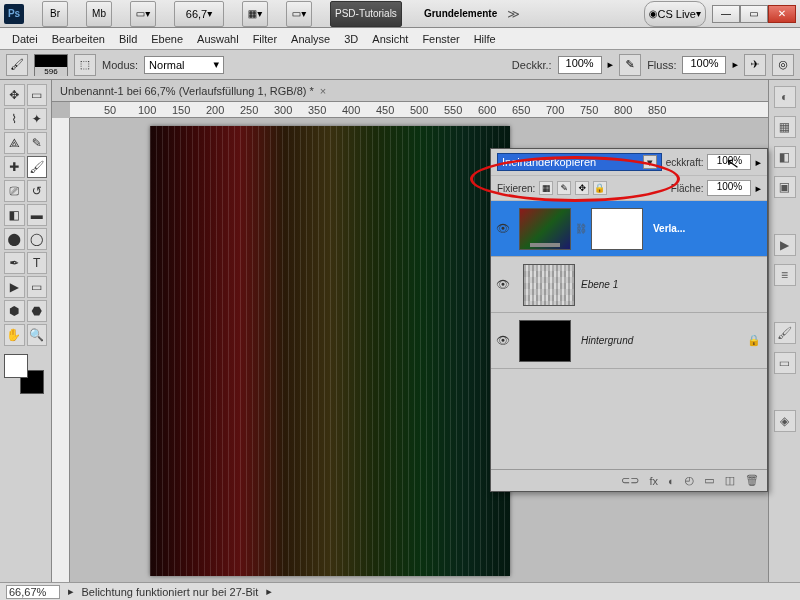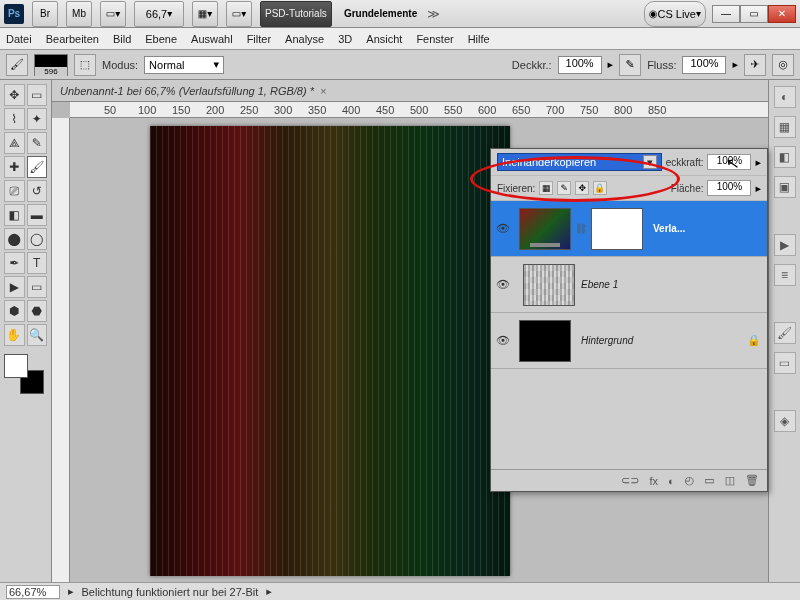--- a/index.html
+++ b/index.html
@@ -1,28 +1,28 @@
 <!DOCTYPE html>
 <html><head>
 <meta charset="utf-8">
 <style>
 * { box-sizing: border-box; margin: 0; padding: 0; font-family: Tahoma, Arial, sans-serif; font-size: 11px; }
 body { background: #b8b8b8; width: 800px; height: 600px; overflow: hidden; position: relative; }
 
 .titlebar { height: 28px; background: linear-gradient(#eaeaea,#d6d6d6); display: flex; align-items: center; padding: 0 4px; border-bottom: 1px solid #888; }
 .titlebar .ps-logo { width: 20px; height: 20px; background: #0a2340; color: #6fa8dc; font-weight: bold; font-size: 10px; display: flex; align-items: center; justify-content: center; border-radius: 2px; }
-.titlebar .tb-btn { height: 20px; min-width: 26px; margin-left: 8px; background: linear-gradient(#f0f0f0,#d0d0d0); border: 1px solid #999; border-radius: 2px; display: flex; align-items: center; justify-content: center; padding: 12px 4px; font-size: 10px; }
+.titlebar .tb-btn { height: 20px; min-width: 26px; margin-left: 18px; background: linear-gradient(#f0f0f0,#d0d0d0); border: 1px solid #999; border-radius: 2px; display: flex; align-items: center; justify-content: center; padding: 12px 4px; font-size: 10px; }
 .titlebar .tb-btn.dark { background: linear-gradient(#5a5a5a,#3a3a3a); color: #eee; border-color: #333; }
 .titlebar .spacer { flex: 1; }
 .titlebar .chev { font-size: 12px; color: #555; margin: 0 6px; }
 .titlebar .win-btns { display: flex; margin-left: 6px; }
 .titlebar .win-btns div { width: 28px; height: 18px; border: 1px solid #888; background: linear-gradient(#f5f5f5,#ddd); display: flex; align-items: center; justify-content: center; font-size: 10px; }
 .titlebar .win-btns .close { background: linear-gradient(#e97c6f,#c83b2a); color: #fff; border-color: #a02818; }
 
-.menubar { height: 22px; background: #eee; display: flex; align-items: center; padding: 0 6px; border-bottom: 1px solid #999; }
+.menubar { height: 22px; background: #eee; display: flex; align-items: center; padding: 0 12px; border-bottom: 1px solid #999; }
 .menubar span { margin-right: 14px; color: #222; }
 
 .optionsbar { height: 30px; background: #d0d0d0; display: flex; align-items: center; padding: 0 6px; border-bottom: 1px solid #888; gap: 6px; }
 .optionsbar .swatch { width: 34px; height: 22px; background: #000; border: 1px solid #777; position: relative; }
 .optionsbar .swatch-lbl { position: absolute; bottom: -1px; left: 0; right: 0; font-size: 8px; background: #ccc; text-align: center; }
 .optionsbar .field { background: #fff; border: 1px solid #888; height: 18px; padding: 0 4px; display: flex; align-items: center; min-width: 80px; }
 .optionsbar .pct { background: #fff; border: 1px solid #888; height: 18px; width: 44px; text-align: center; }
 .optionsbar .lbl { color: #333; }
 .optionsbar .ico { width: 22px; height: 22px; border: 1px solid #999; background: #ddd; display: flex; align-items: center; justify-content: center; }
 
@@ -30,21 +30,21 @@
 
 .tools { width: 52px; background: #d0d0d0; border-right: 1px solid #888; padding: 4px; display: flex; flex-direction: column; gap: 2px; }
 .tool-row { display: flex; gap: 2px; }
 .tool { width: 22px; height: 22px; background: #ddd; border: 1px solid #aaa; display: flex; align-items: center; justify-content: center; font-size: 12px; color: #333; }
 .tool.sel { background: #fff; border-color: #666; }
 .color-swatches { margin-top: 6px; position: relative; width: 40px; height: 40px; }
 .fg { position: absolute; top: 0; left: 0; width: 24px; height: 24px; background: #fff; border: 1px solid #555; }
 .bg { position: absolute; bottom: 0; right: 0; width: 24px; height: 24px; background: #000; border: 1px solid #555; }
 
 .docarea { flex: 1; background: #b8b8b8; position: relative; }
-.doc-tab { height: 22px; background: #ccc; display: flex; align-items: center; padding: 0 8px; border-bottom: 1px solid #888; font-size: 10px; color: #333; font-style: italic; }
+.doc-tab { height: 22px; background: #ccc; display: flex; align-items: center; padding: 0 8px; border-bottom: 1px solid #888; font-size: 10px; color: #333; }
 .doc-tab .x { margin-left: 6px; color: #666; }
 .ruler-h { position: absolute; top: 22px; left: 18px; right: 0; height: 16px; background: #eee; border-bottom: 1px solid #888; font-size: 8px; color: #444; overflow: hidden; }
 .ruler-h span { position: absolute; top: 2px; padding-left: 24px; }
 .ruler-v { position: absolute; top: 38px; left: 0; width: 18px; bottom: 0; background: #eee; border-right: 1px solid #888; font-size: 8px; color: #444; }
 .canvas-wrap { position: absolute; top: 38px; left: 18px; right: 0; bottom: 0; background: #bdbdbd; overflow: hidden; }
 .canvas { position: absolute; top: 8px; left: 80px; width: 360px; height: 450px; background: linear-gradient(90deg,#1a0505,#3b0808,#5a1010,#2a1a08,#3a3010,#1a2a0a,#0a3010,#082518,#041810); box-shadow: 0 0 4px rgba(0,0,0,.5); }
 .canvas::before { content:""; position:absolute; inset:0; background: repeating-linear-gradient(90deg, rgba(255,255,255,.12) 0 1px, transparent 1px 6px); }
 
 .rpanels { width: 32px; background: #d0d0d0; border-left: 1px solid #888; display: flex; flex-direction: column; align-items: center; padding-top: 6px; gap: 8px; }
 .rp-ico { width: 22px; height: 22px; background: #ddd; border: 1px solid #aaa; display:flex;align-items:center;justify-content:center;font-size:12px;color:#555; }

